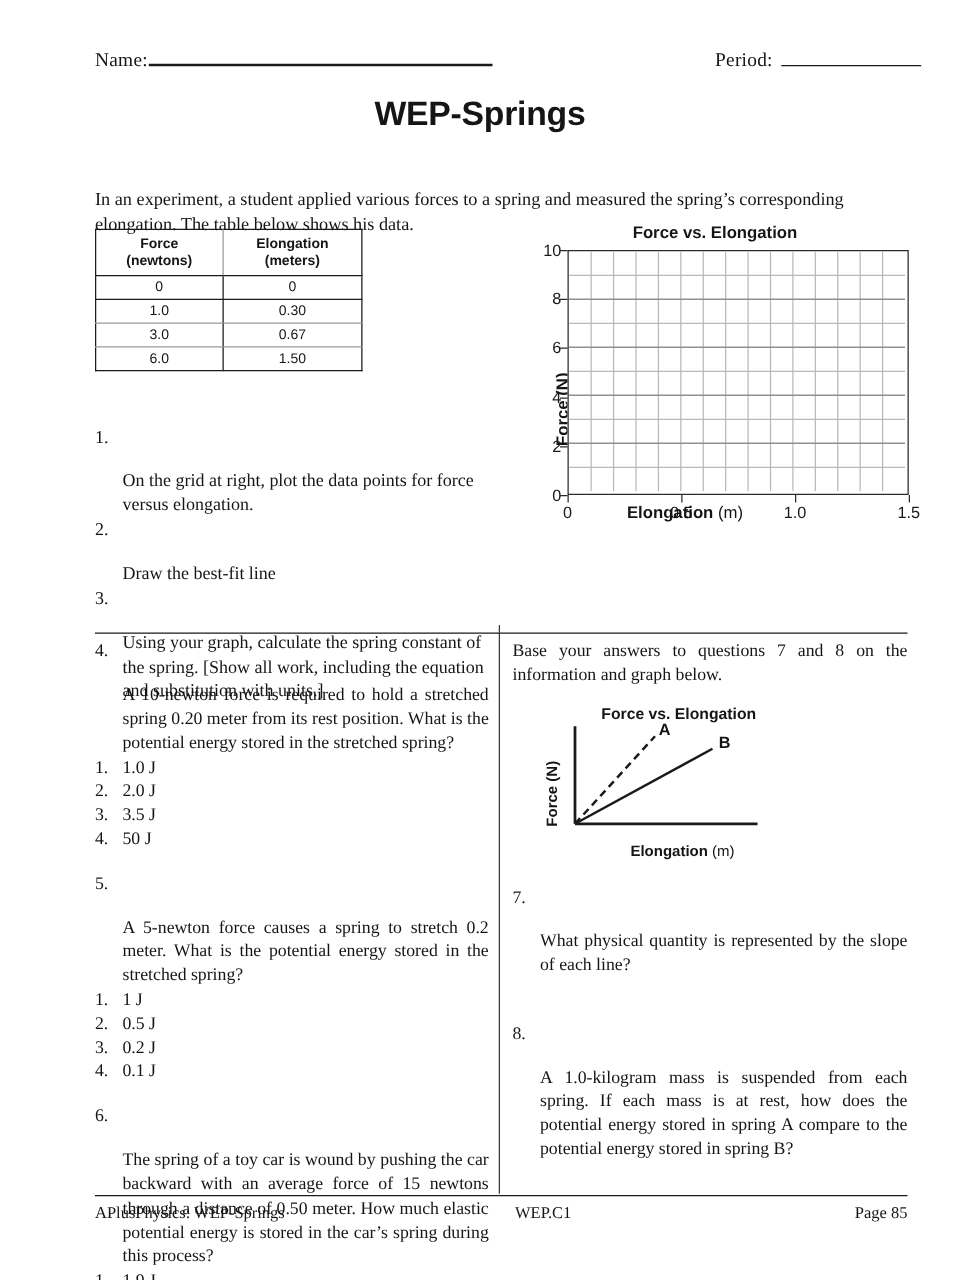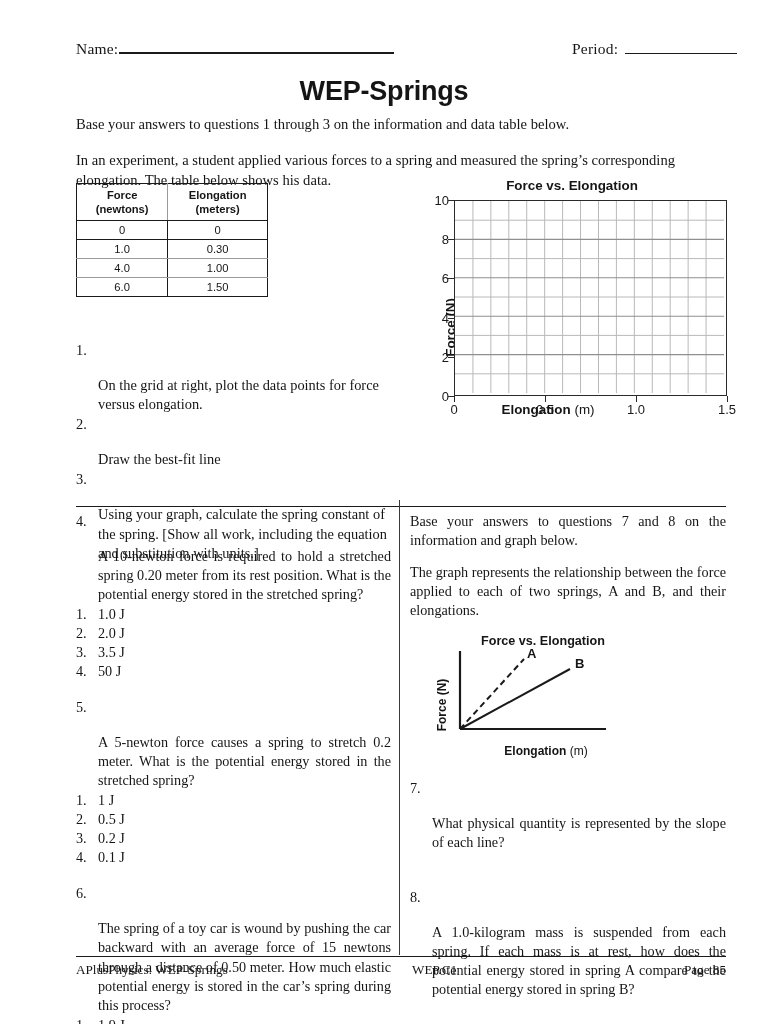--- a/index.html
+++ b/index.html
@@ -39,21 +39,21 @@
     position: absolute; left: 76px; top: 115px; width: 640px;
     font-size: 14.6px; line-height: 1.35;
   }
   .intro2 {
     position: absolute; left: 76px; top: 150px; width: 650px;
     font-size: 14.6px; line-height: 1.38;
   }
 
   
   .datatable {
-    position: absolute; left: 76px; top: 183px; width: 192px;
+    position: absolute; left: 76px; top: 183px; width: 214px;
     border-collapse: collapse;
     font-family: "Liberation Sans", sans-serif;
   }
   .datatable th, .datatable td {
     border: 1px solid #9a9a9a;
     text-align: center;
     font-size: 11.2px;
     padding: 2px 0;
   }
   .datatable th {
@@ -179,21 +179,20 @@
       <span class="rule"></span>
     </div>
     <div class="field period-field">
       <span class="field-label">Period:</span>
       <span class="rule"></span>
     </div>
   </div>
 
   <div class="title">WEP-Springs</div>
 
-  <div class="intro1">Base your answers to questions 1 through 3 on the information and data table below.</div>
   <div class="intro2">In an experiment, a student applied various forces to a spring and measured the spring’s corresponding elongation. The table below shows his data.</div>
 
   <table class="datatable">
     <thead>
       <tr>
         <th>
           <span>Force</span>
           <span class="unit">(newtons)</span>
         </th>
         <th>
@@ -205,22 +204,22 @@
     <tbody>
       <tr>
         <td>0</td>
         <td>0</td>
       </tr>
       <tr>
         <td>1.0</td>
         <td>0.30</td>
       </tr>
       <tr>
-        <td>4.0</td>
-        <td>1.00</td>
+        <td>3.0</td>
+        <td>0.67</td>
       </tr>
       <tr>
         <td>6.0</td>
         <td>1.50</td>
       </tr>
     </tbody>
   </table>
 
   <div class="qlist-top">
     <div class="q">
@@ -380,21 +379,20 @@
           <span class="choice-num">4.</span>
           <span>56 J</span>
         </div>
       </div>
     </div>
 
   </div>
 
   <div class="col-right">
     <div class="para">Base your answers to questions 7 and 8 on the information and graph below.</div>
-    <div class="para">The graph represents the relationship between the force applied to each of two springs, A and B, and their elongations.</div>
 
     <div class="chart-ab">
       <div class="ab-title">Force vs. Elongation</div>
       <div class="ab-ylabel">Force (N)</div>
       <svg width="230" height="110" viewBox="0 0 230 110" style="position:absolute;left:0;top:0">
         <line x1="32" y1="18" x2="32" y2="96" stroke="#1a1a1a" stroke-width="2.2"></line>
         <line x1="32" y1="96" x2="178" y2="96" stroke="#1a1a1a" stroke-width="2.2"></line>
         <line x1="32" y1="96" x2="96" y2="26" stroke="#1a1a1a" stroke-width="2" stroke-dasharray="6,4"></line>
         <line x1="32" y1="96" x2="142" y2="36" stroke="#1a1a1a" stroke-width="2"></line>
       </svg>

